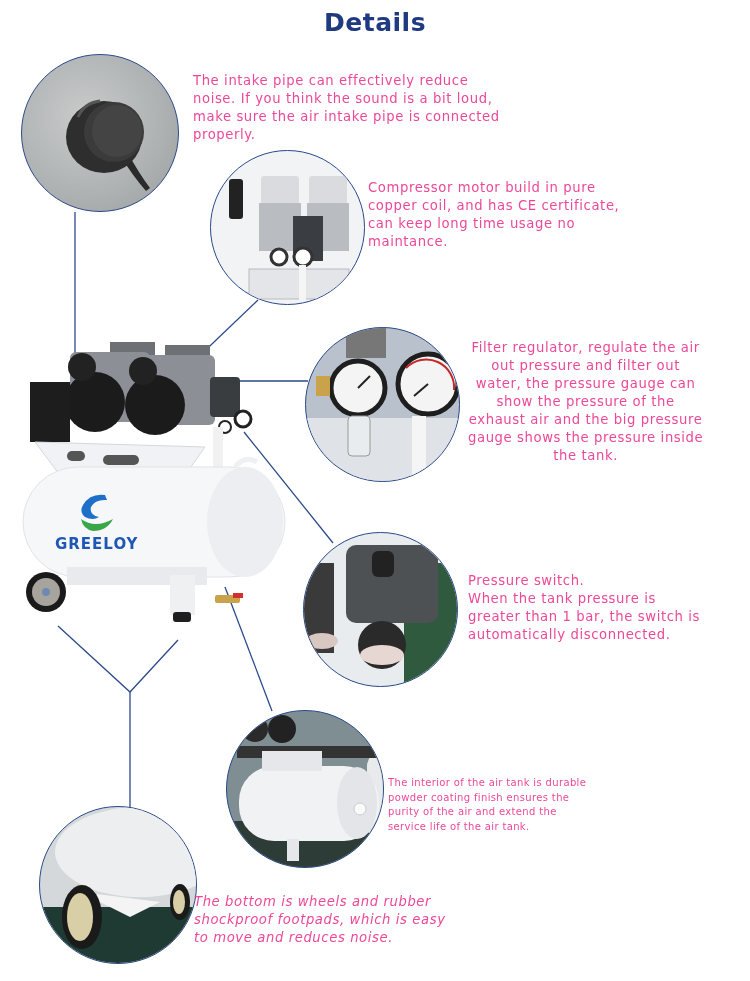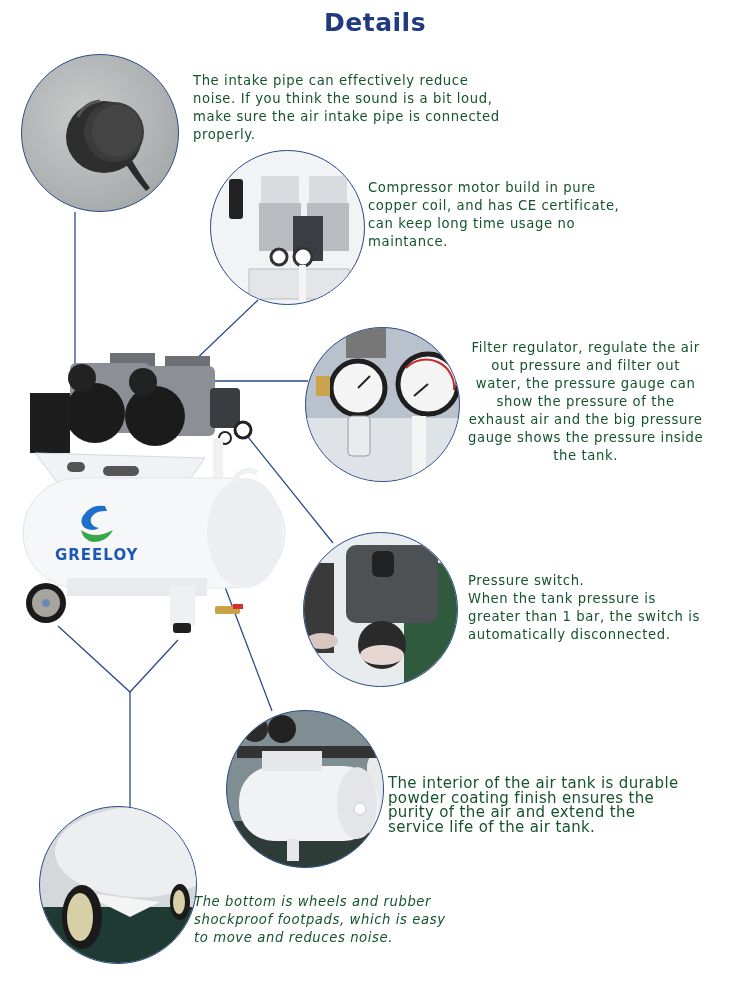--- a/index.html
+++ b/index.html
@@ -1,22 +1,22 @@
 <!DOCTYPE html>
 <html><head>
 <meta charset="utf-8">
 <style>
   html, body { margin: 0; padding: 0; background: #ffffff; }
   body { width: 750px; height: 981px; position: relative; overflow: hidden; font-family: "DejaVu Sans", "Liberation Sans", sans-serif; }
   .title { position: absolute; left: 0; width: 750px; top: 8px; text-align: center; font-family: "DejaVu Sans", sans-serif; font-weight: bold; font-size: 25px; color: #1f3a80; letter-spacing: 0.5px; }
-  .desc { position: absolute; color: #14532d; font-size: 13.2px; line-height: 18px; letter-spacing: 0.6px; white-space: pre-line; }
-  .desc.small { font-size: 15px; line-height: 14.5px; letter-spacing: 0.35px; }
+  .desc { position: absolute; color: #ec4899; font-size: 13.2px; line-height: 18px; letter-spacing: 0.6px; white-space: pre-line; }
+  .desc.small { font-size: 10px; line-height: 14.5px; letter-spacing: 0.35px; }
   .circle { position: absolute; border-radius: 50%; overflow: hidden; border: 1.5px solid #2a4a8a; box-sizing: border-box; }
   svg.lines { position: absolute; left: 0; top: 0; }
-  .product { position: absolute; left: 15px; top: 348px; width: 280px; height: 300px; }
+  .product { position: absolute; left: 15px; top: 337px; width: 280px; height: 300px; }
 </style>
 </head>
 <body>
 
 <div class="title">Details</div>
 
 <svg class="lines" width="750" height="981">
   <g stroke="#2a4a8a" stroke-width="1.3" fill="none">
     <line x1="75" y1="212" x2="75" y2="385"></line>
     <line x1="258" y1="300" x2="190" y2="365"></line>

